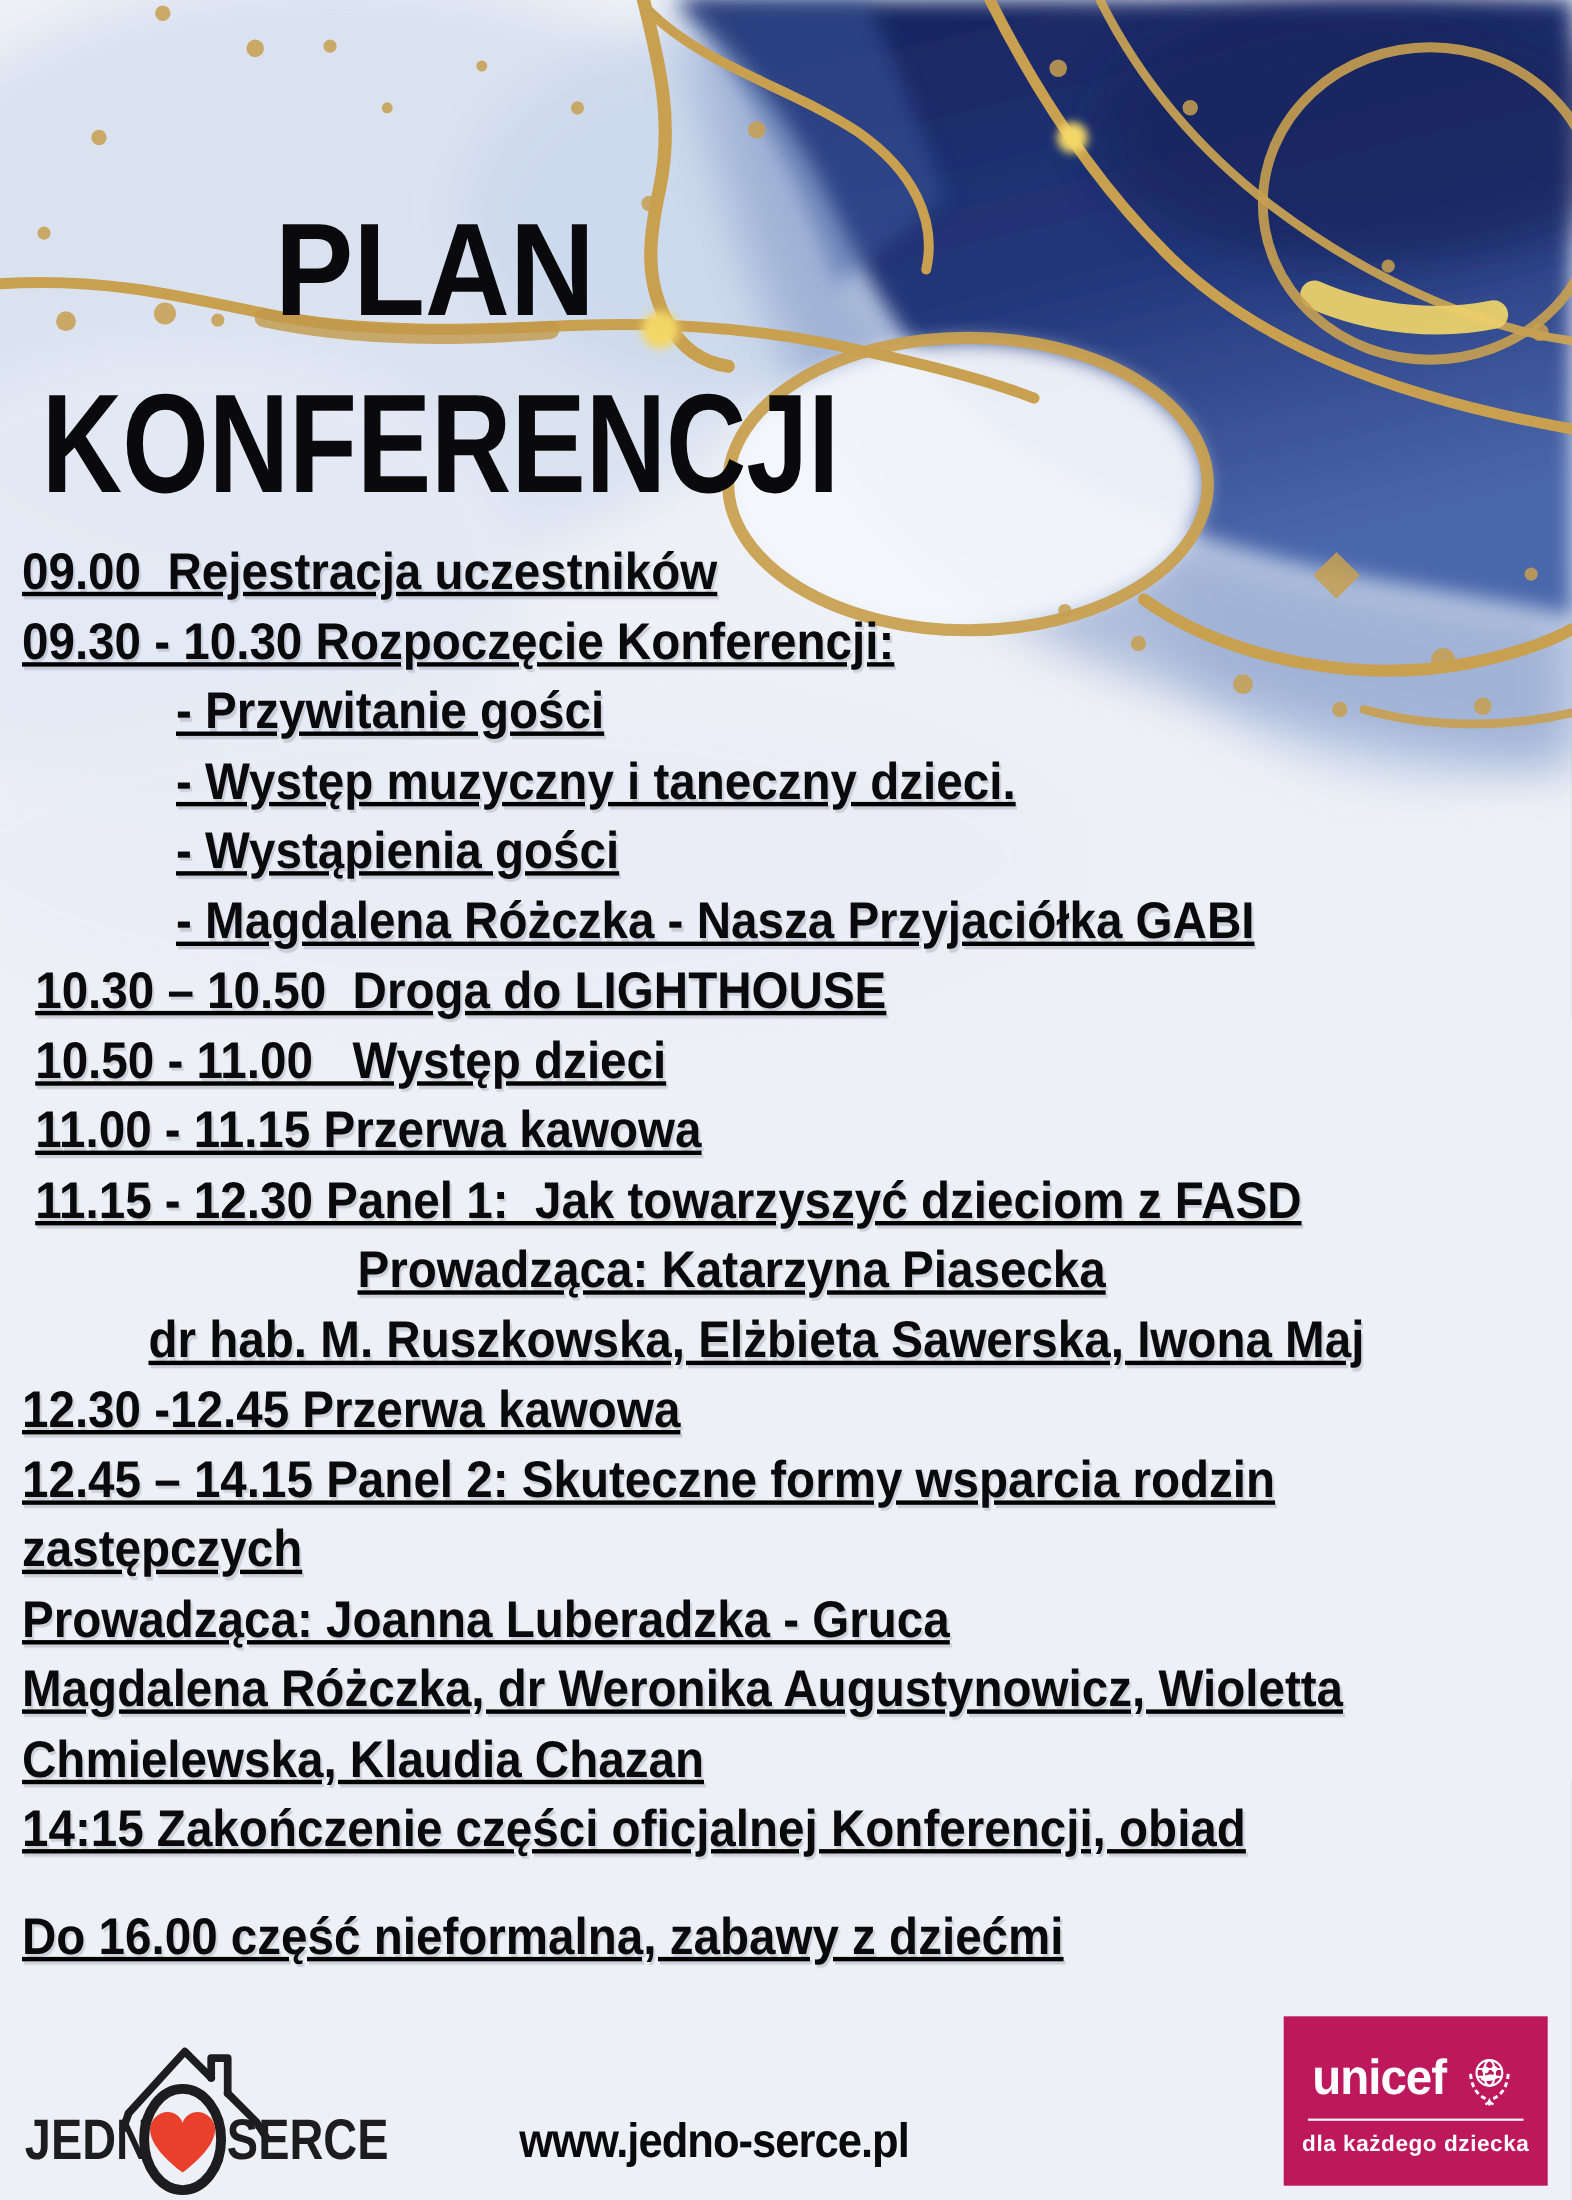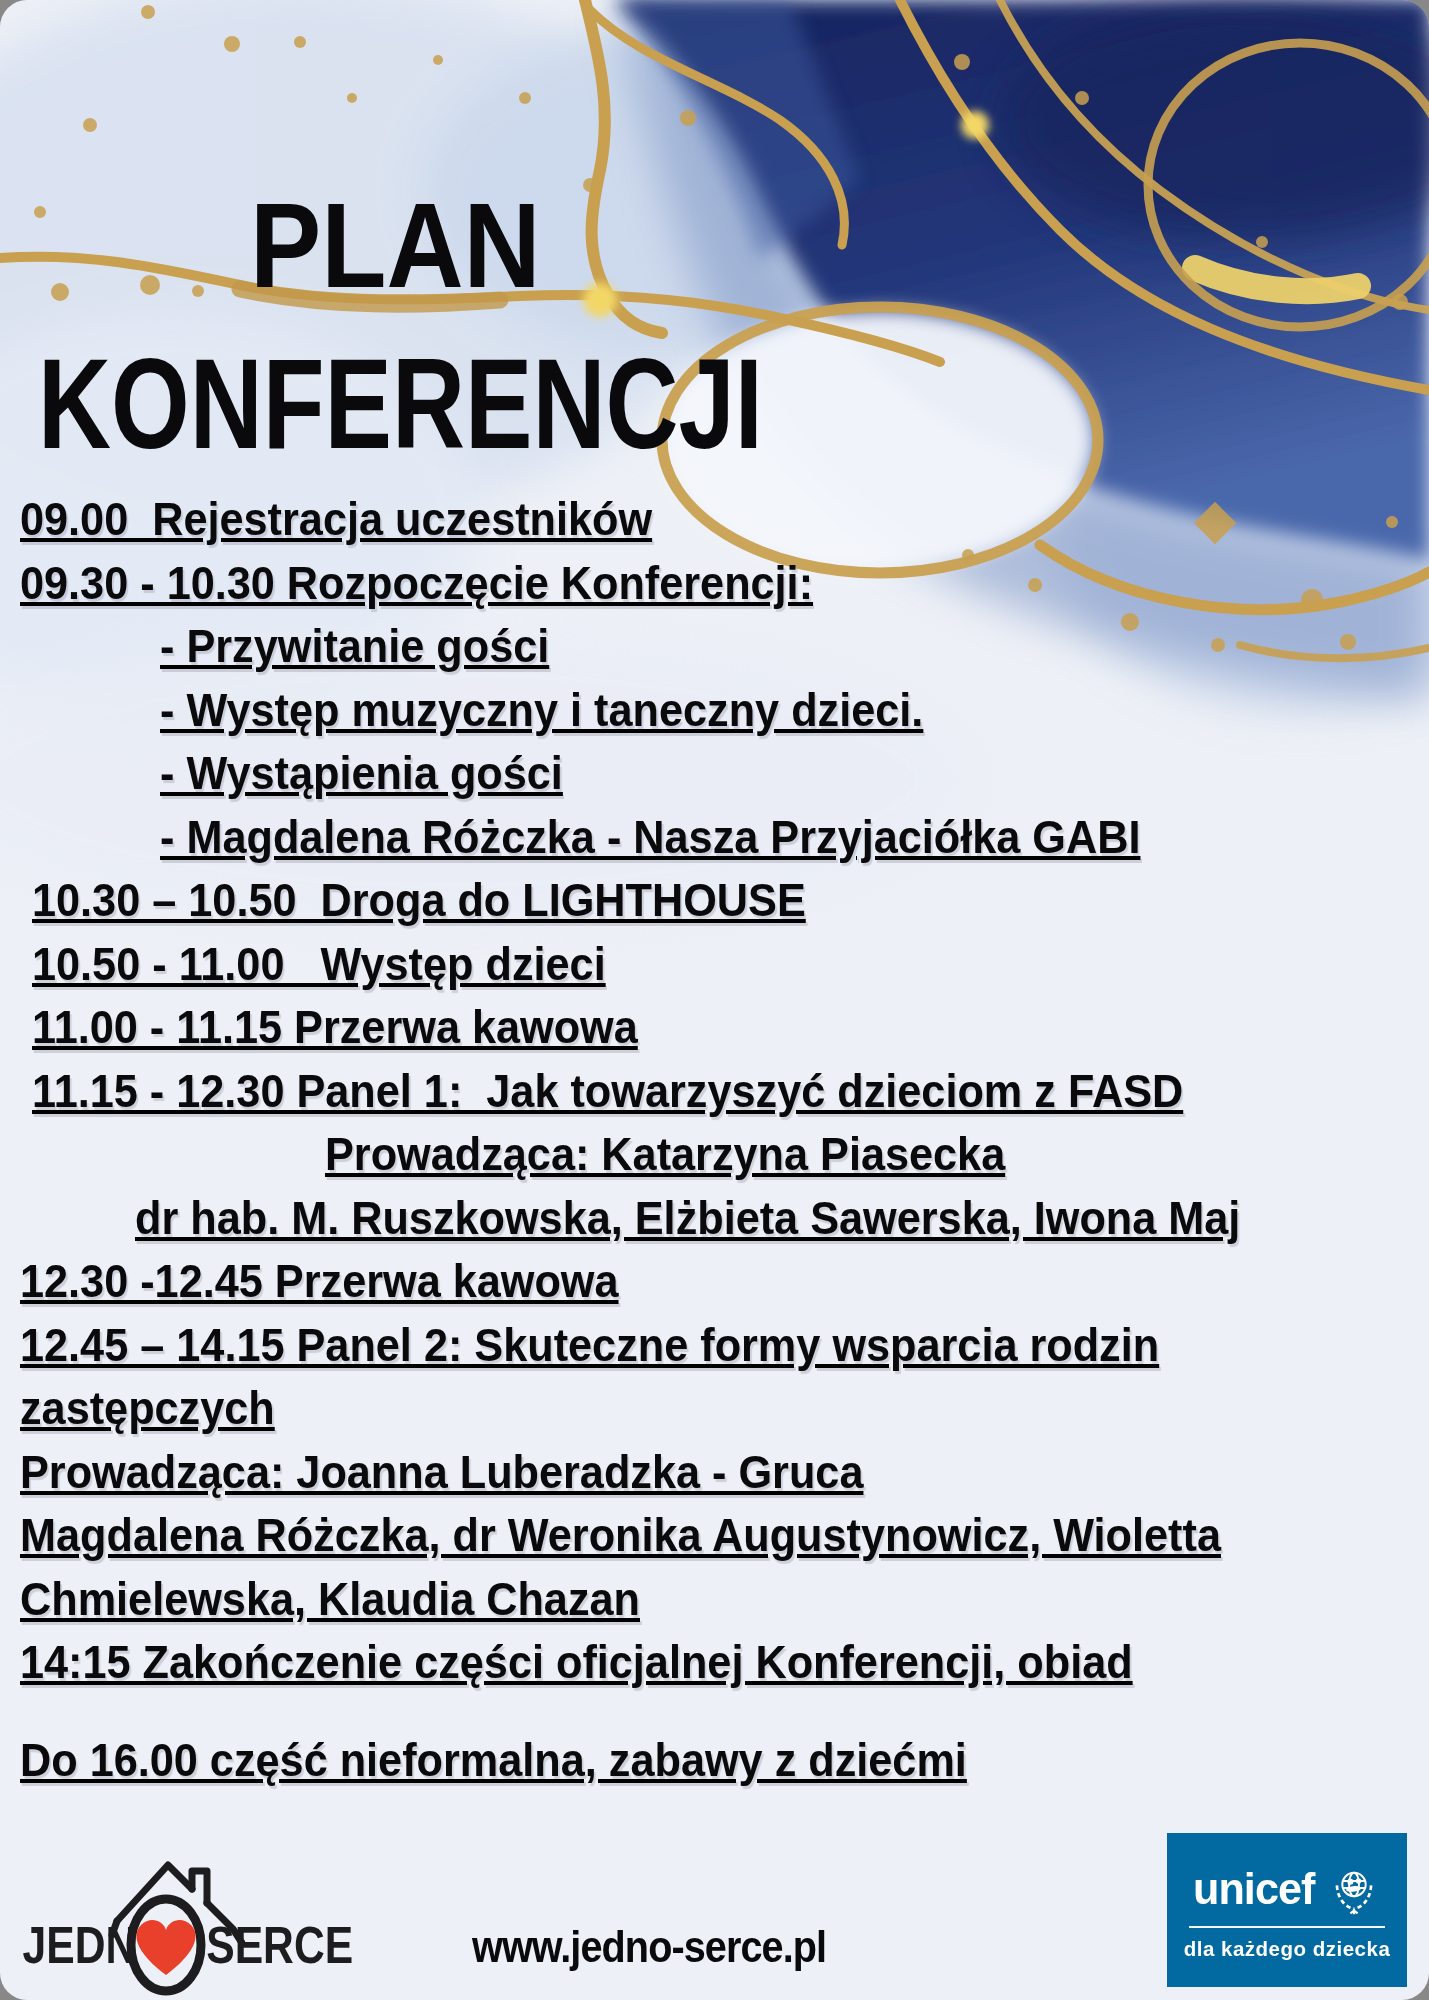--- a/index.html
+++ b/index.html
@@ -1,20 +1,19 @@
 <!DOCTYPE html>
 <html><head>
 <meta charset="utf-8">
 <style>
   html,body{margin:0;padding:0;background:#888;}
   .poster{
     position:relative;width:1429px;height:2000px;margin:0 auto;
     background:#edf0f6;overflow:hidden;
     font-family:"Liberation Sans","DejaVu Sans",sans-serif;
-    border-radius:27px;
   }
   .bg-art{position:absolute;left:0;top:0;width:1429px;height:1010px;}
   .title-line{
     position:absolute;line-height:1;font-weight:700;color:#0a0a0c;
     transform-origin:left top;white-space:pre;letter-spacing:0;
   }
   #title1{left:250px;top:185px;font-size:120px;transform:scaleX(.89);}
   #title2{left:38px;top:340px;font-size:128px;transform:scaleX(.79);}
   .schedule{position:absolute;left:0;top:487px;width:1429px;text-decoration:underline;}
   .line{
@@ -162,21 +161,21 @@
     <ellipse cx="150" cy="100" rx="35" ry="46" fill="none" stroke="#1d1d1f" stroke-width="9"></ellipse>
     <path d="M150,130 C123,110 114,91 125,80 C134,71 147,75 150,85 C153,75 166,71 175,80 C186,91 177,110 150,130 Z" fill="#e8402b"></path>
     <g font-family="Liberation Sans, DejaVu Sans, sans-serif" font-weight="700" font-size="52" fill="#1d1d1f" transform="scale(0.82,1)">
       <text x="8" y="118">JEDN</text>
       <text x="232" y="118">SERCE</text>
     </g>
   </svg>
 
   <div class="website">www.jedno-serce.pl</div>
 
-  <div class="unicef-block" style="background:#0369a1">
+  <div class="unicef-block" style="background:#be185d">
     <div class="unicef-row">
       <span class="unicef-word">unicef</span>
       <svg width="54" height="54" viewBox="0 0 60 60">
         <g stroke="#fff" fill="none" stroke-width="2.2">
           <circle cx="30" cy="25" r="13"></circle>
           <ellipse cx="30" cy="25" rx="5.5" ry="13"></ellipse>
           <path d="M17.5,21 h25 M17.5,29 h25"></path>
           <path d="M11,26 C12,41 20,50 30,52" stroke-dasharray="5,3.5" stroke-width="3"></path>
           <path d="M49,26 C48,41 40,50 30,52" stroke-dasharray="5,3.5" stroke-width="3"></path>
           <path d="M30,52 v6 M26,57 l4,-3 4,3" stroke-width="2.5"></path>

